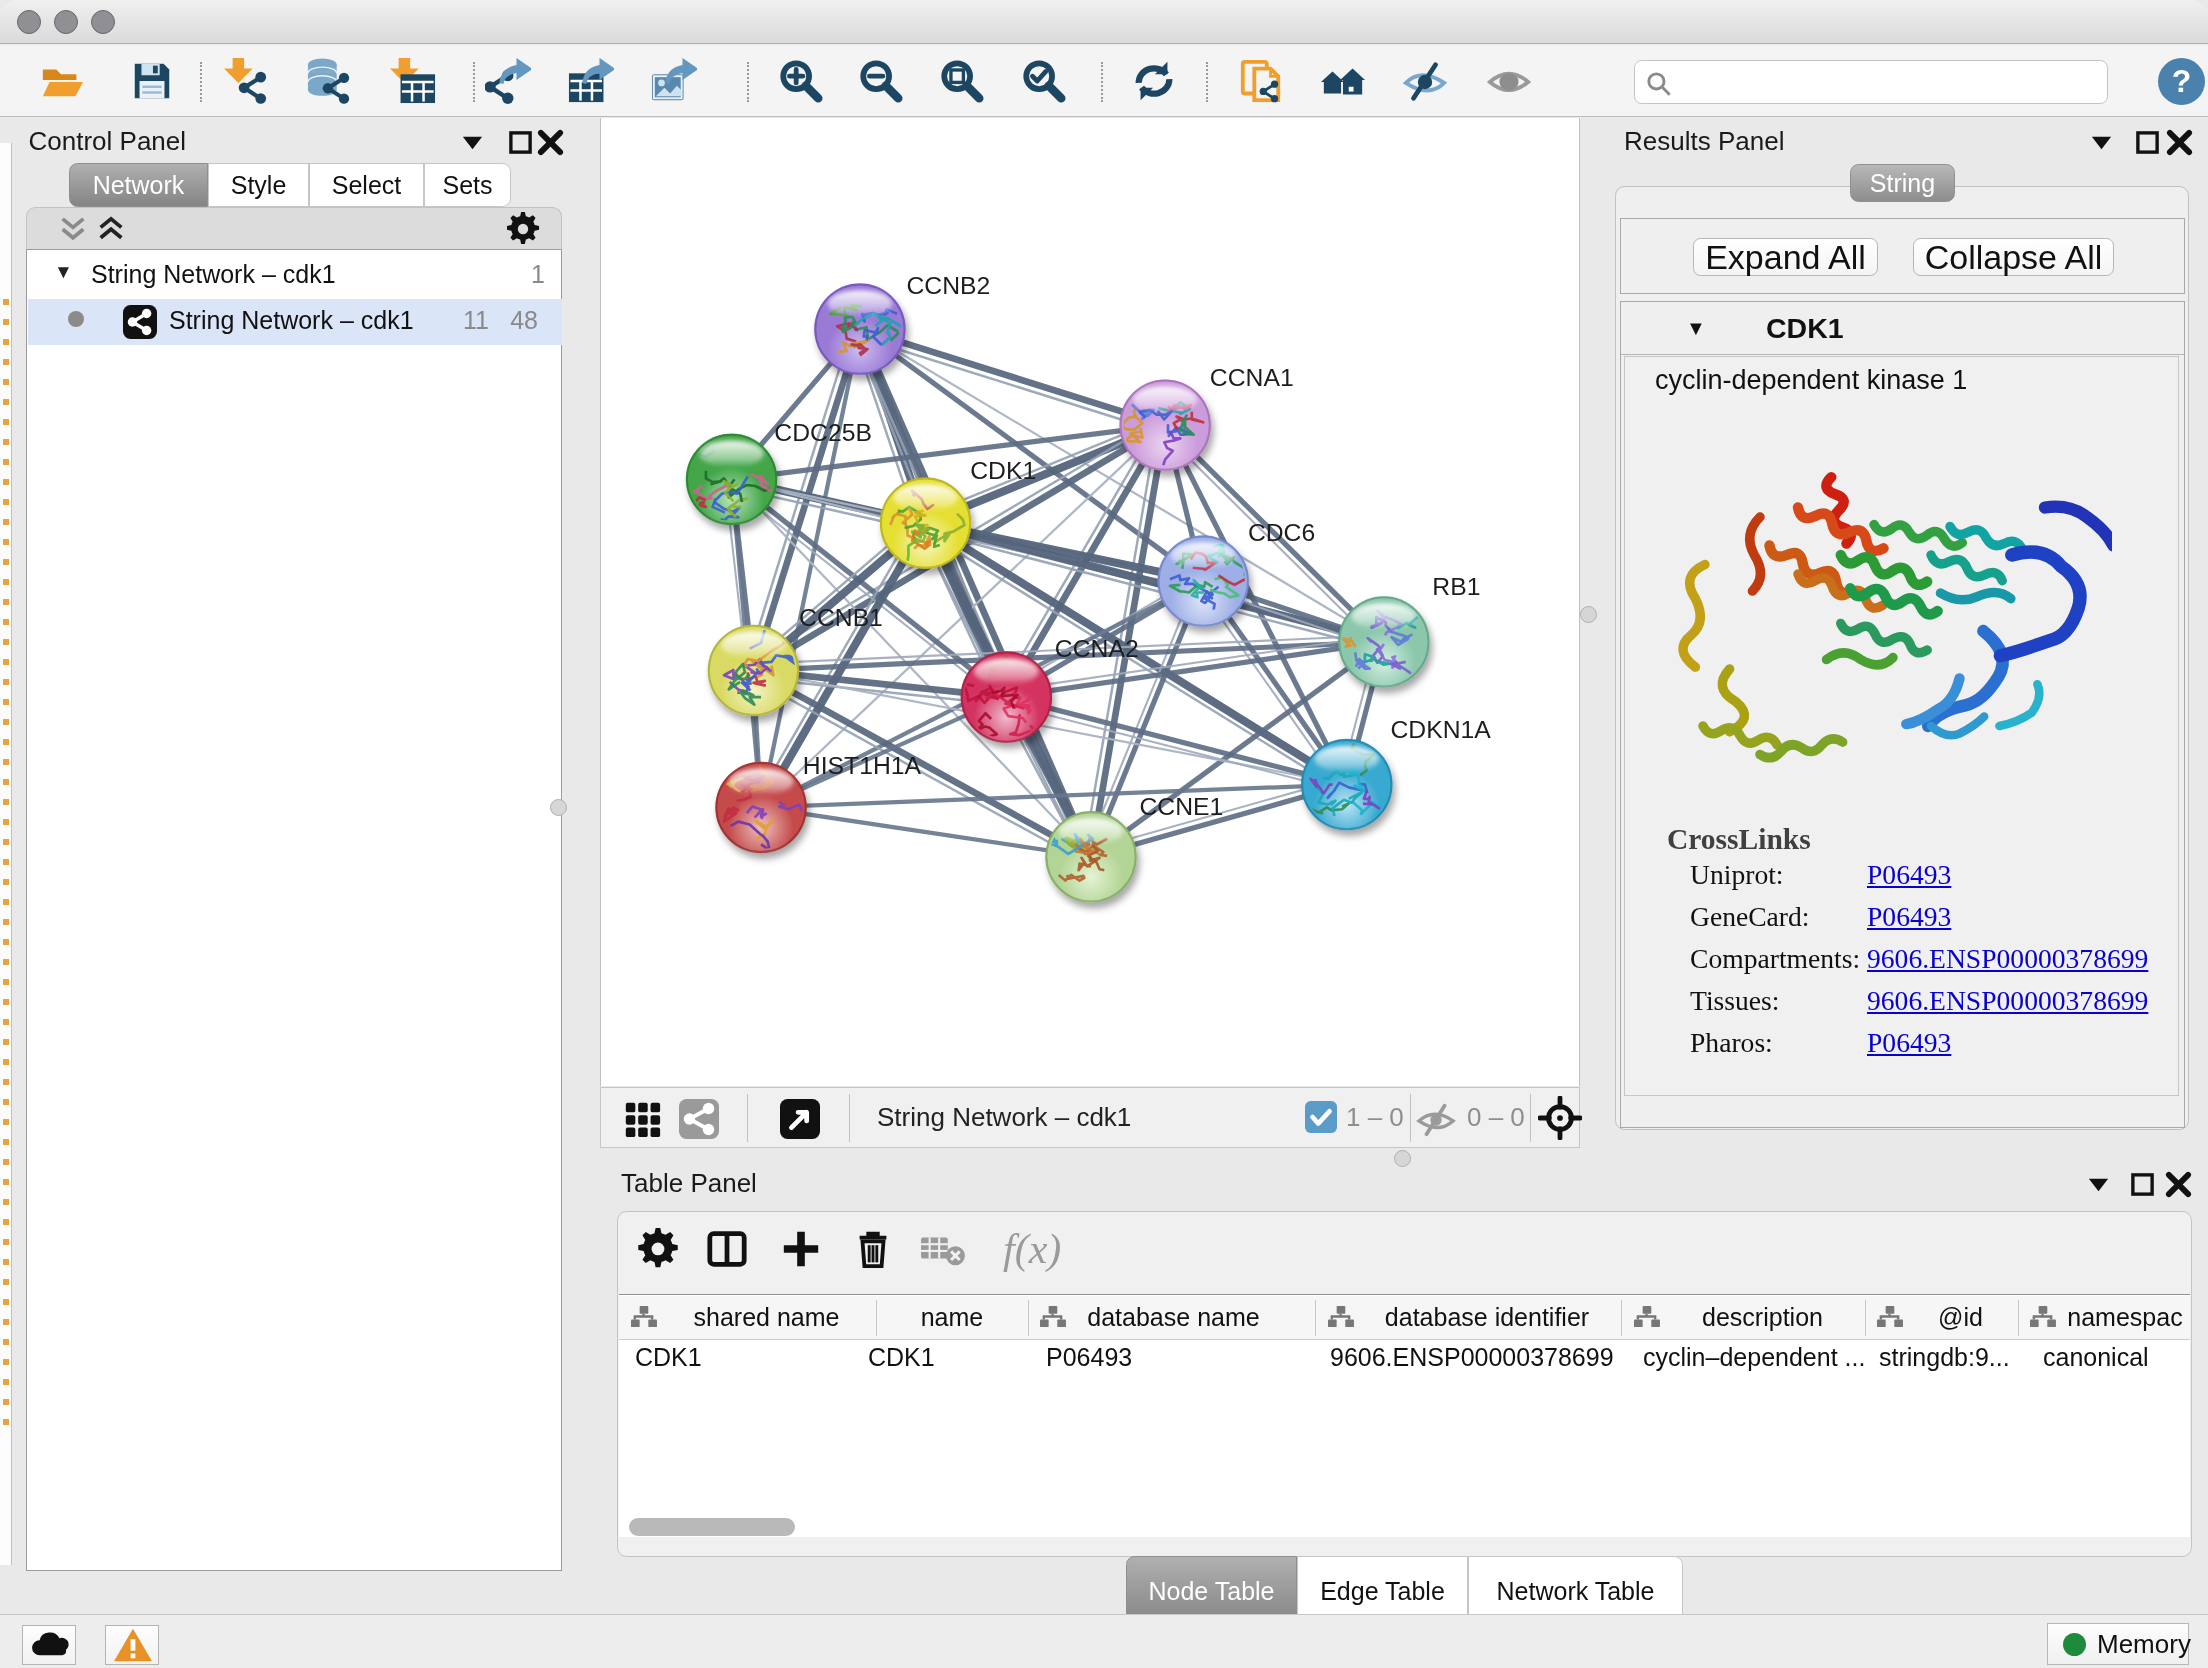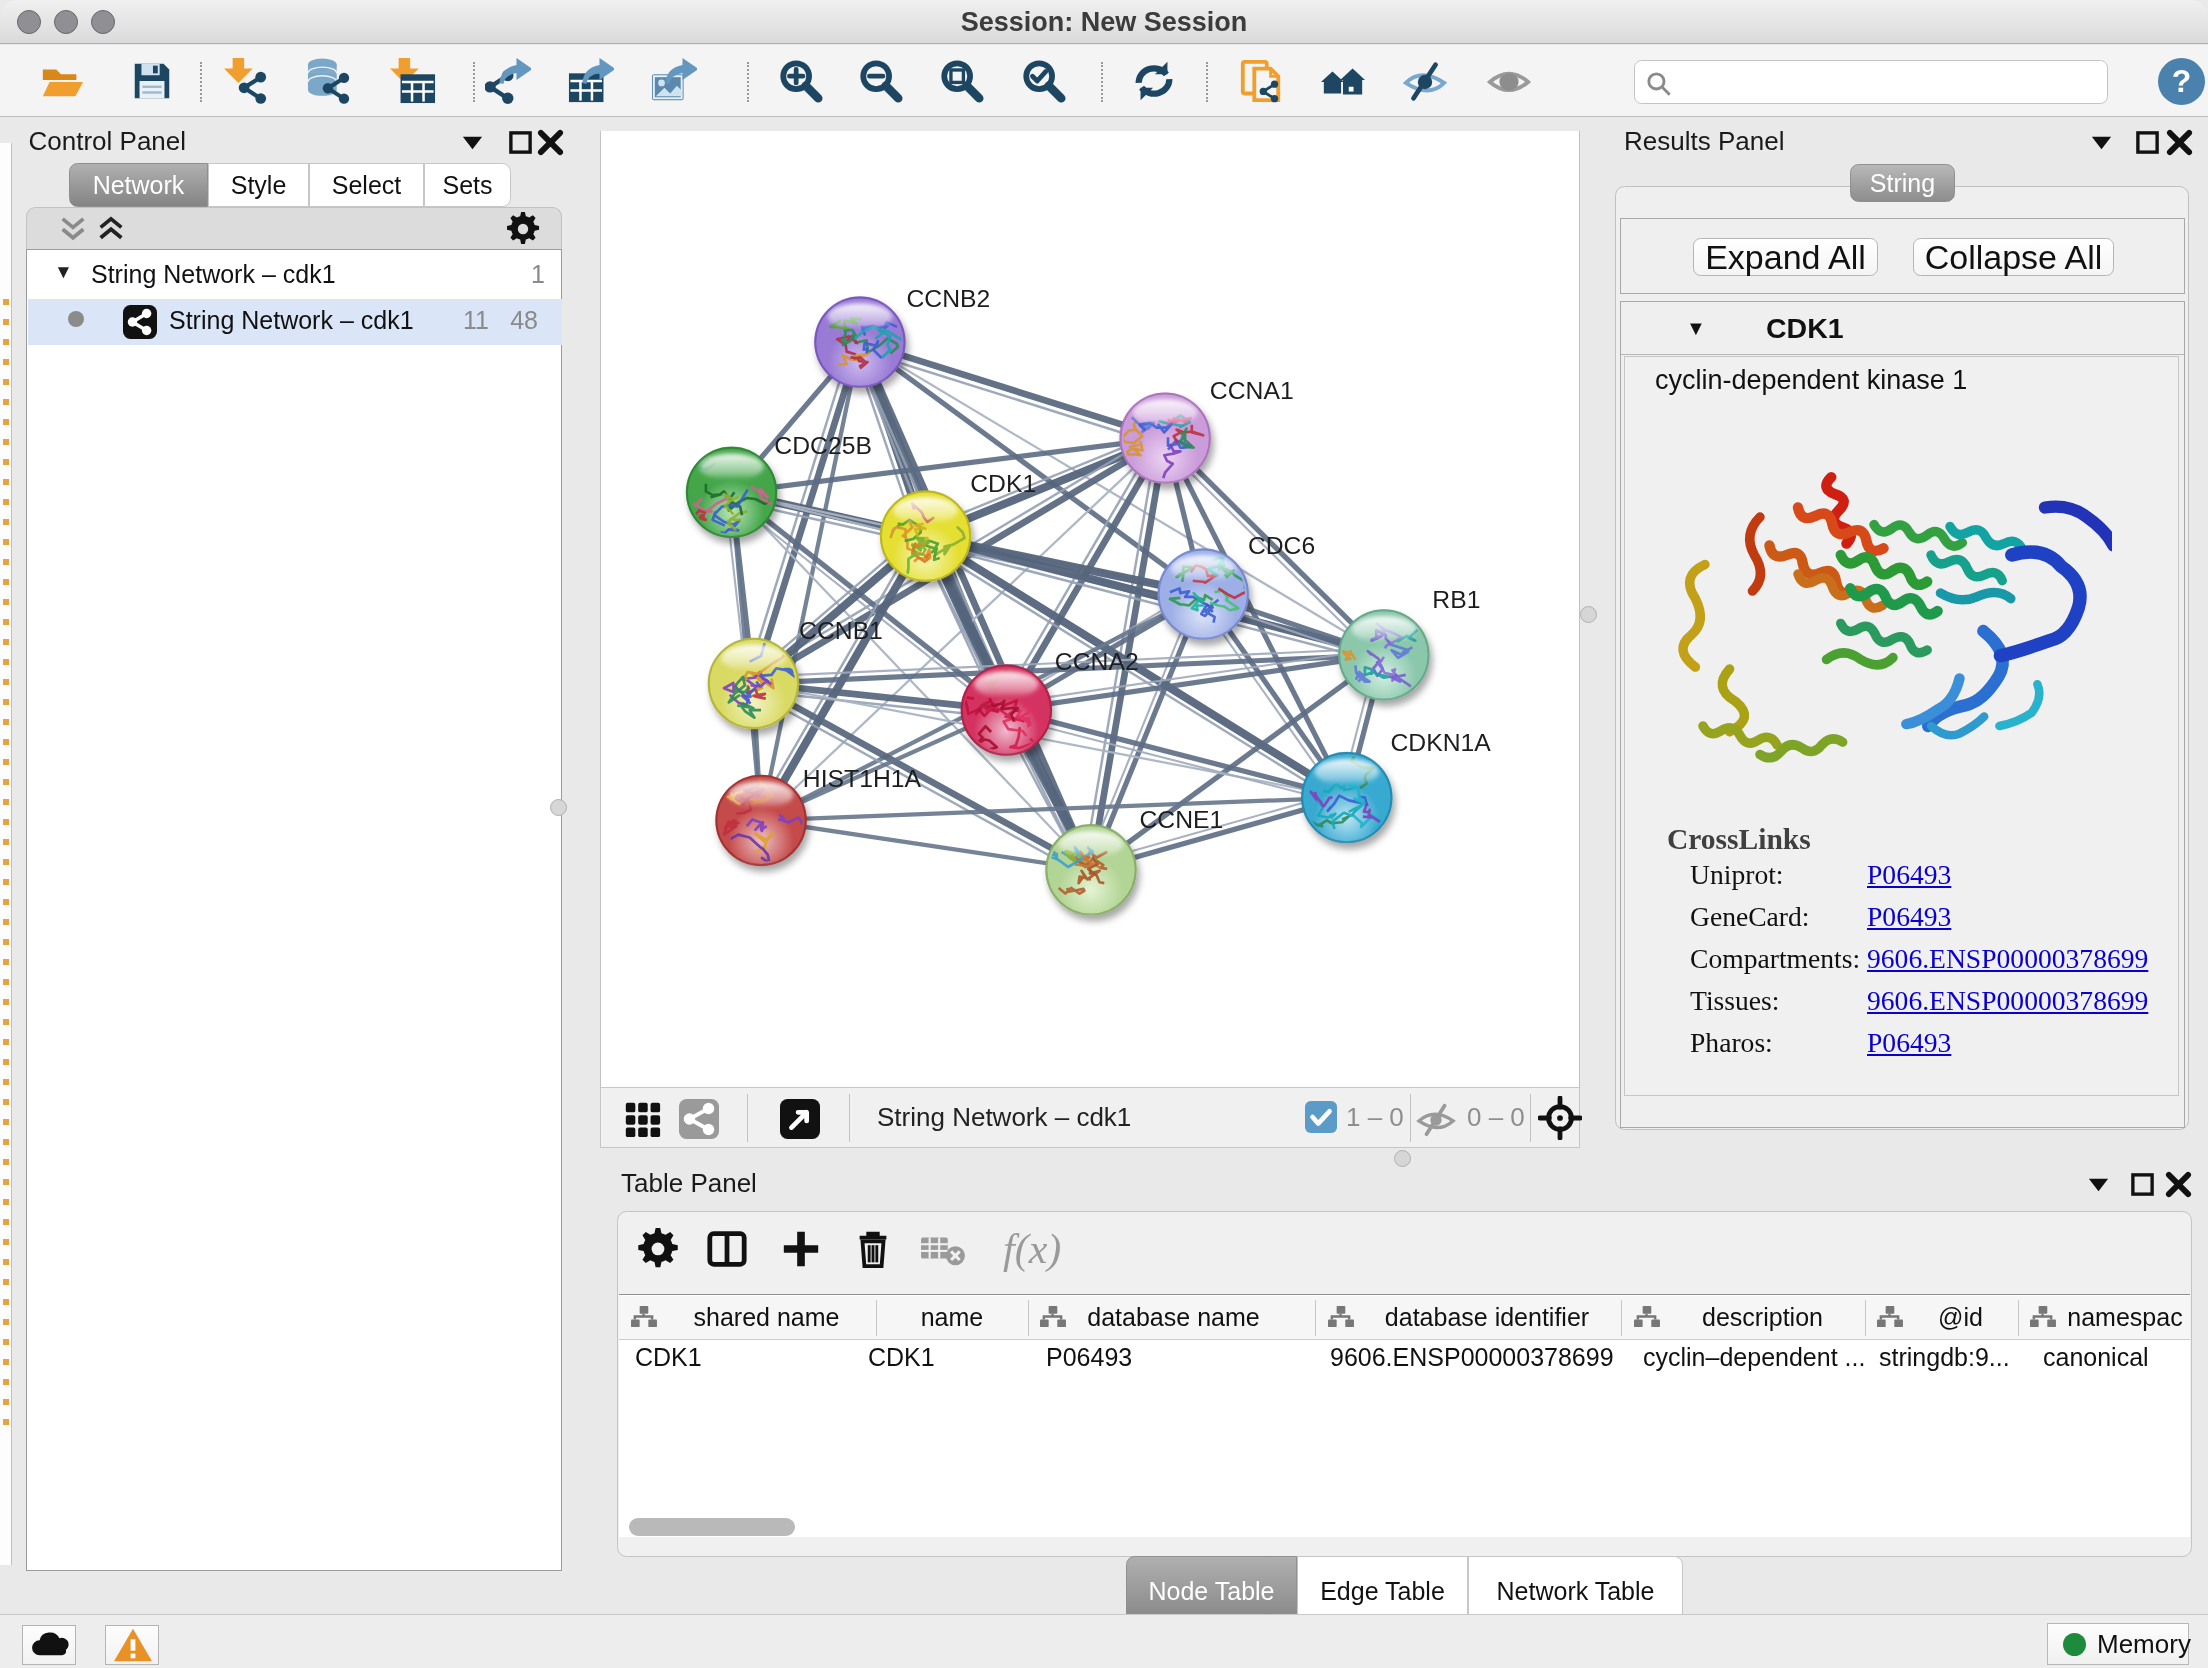--- a/index.html
+++ b/index.html
@@ -34,21 +34,21 @@
 #cp-tabs .tab:last-child{border-radius:0 8.6px 8.6px 0;}
 #cp-sub{position:absolute;left:26px;top:207px;width:536px;height:42px;background:#dcdcdc;
  border:1px solid #c2c2c2;border-radius:9.5px 9.5px 0 0;border-bottom:none;}
 #cp-sub .lbl{position:absolute;left:0;width:100%;text-align:center;top:7.6px;font-size:25px;color:#1a1a1a;}
 #cp-tree{position:absolute;left:26px;top:249px;width:536px;height:1322px;background:#fff;
  border:1px solid #9c9c9c;}
 .trow{position:absolute;left:1px;width:534px;height:46px;font-size:25px;color:#111;}
 .trow .cnt{position:absolute;color:#8a8a8a;}
 #cp-row2{background:#dae5f8;}
 
-#canvas{position:absolute;left:600px;top:131px;width:980px;height:968px;background:#fff;
+#canvas{position:absolute;left:600px;top:118px;width:980px;height:968px;background:#fff;
  border-left:1px solid #c0c0c0;border-right:1px solid #c0c0c0;}
 #cv-bar{position:absolute;left:600px;top:1087px;width:980px;height:61px;background:#f0f0f0;
  border:1px solid #c6c6c6;}
 .cvsep{position:absolute;top:5.7px;height:48px;width:0;border-left:1.4px solid #c2c2c2;}
 #splitter-h{position:absolute;left:1394px;top:1150px;width:17px;height:17px;border-radius:50%;
  background:#d6d6d6;border:1px solid #b0b0b0;}
 
 #rp-title{position:absolute;left:1624px;top:126px;}
 #rp-tab{position:absolute;left:1850px;top:164px;width:105px;height:38px;
  background:linear-gradient(#b8b8b8,#8d8d8d);border:1px solid #909090;border-radius:8.6px;
@@ -91,21 +91,20 @@
  border:1.9px solid #b4b4b4;}
 #membtn{position:absolute;left:2047px;top:7.6px;width:142px;height:42px;
  background:linear-gradient(#fdfdfd,#f0f0f0);border:1.9px solid #b8b8b8;font-size:26px;color:#111;}
 </style>
 </head>
 <body>
 <div id="titlebar">
   <div class="tl" style="left:17px"></div>
   <div class="tl" style="left:54px"></div>
   <div class="tl" style="left:91px"></div>
-  <div id="title">Session: New Session</div>
 </div>
 <div id="toolbar">
     <div class="tbi" style="left:39px"><svg width="46" height="46" viewBox="0 0 48 48">
         <path d="M4,12 h14 l5,5 h16 v6 h-35 z" fill="#d8871a"></path>
         <path d="M4,40 l7,-15 h35 l-8,15 z" fill="#f09f2e"></path>
       </svg></div>
     <div class="tbi" style="left:129px"><svg width="46" height="46" viewBox="0 0 48 48">
         <path d="M6,6 h30 l6,6 v30 h-36 z" fill="#1d4663"></path>
         <rect x="13" y="6" width="19" height="12" fill="#cfe2ef"></rect>
         <rect x="25" y="8" width="5" height="8" fill="#1d4663"></rect>

